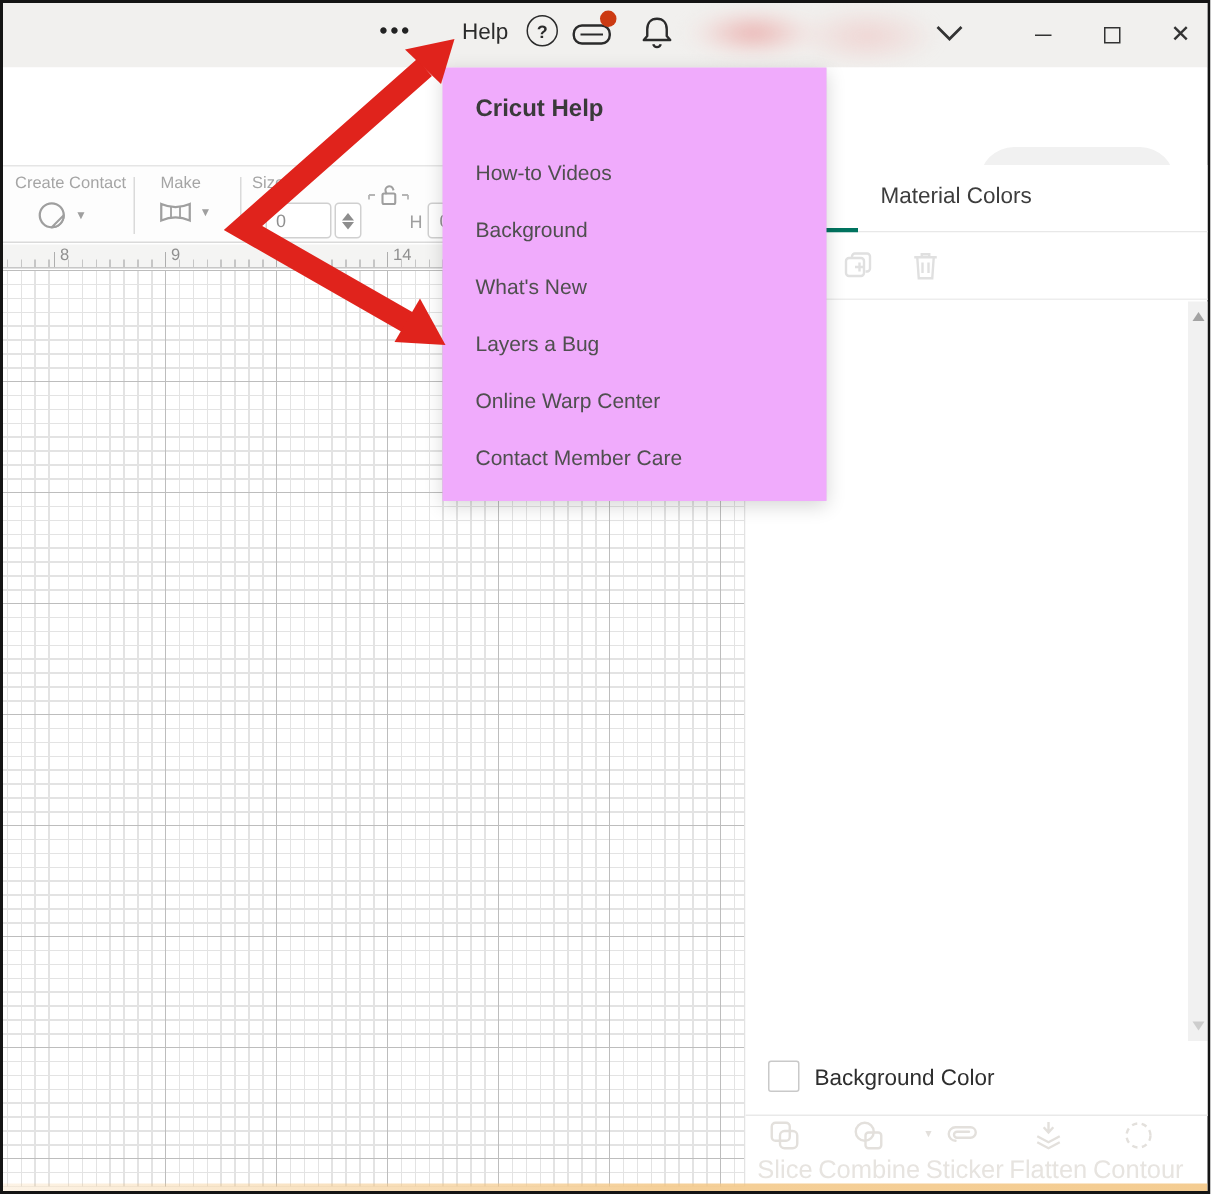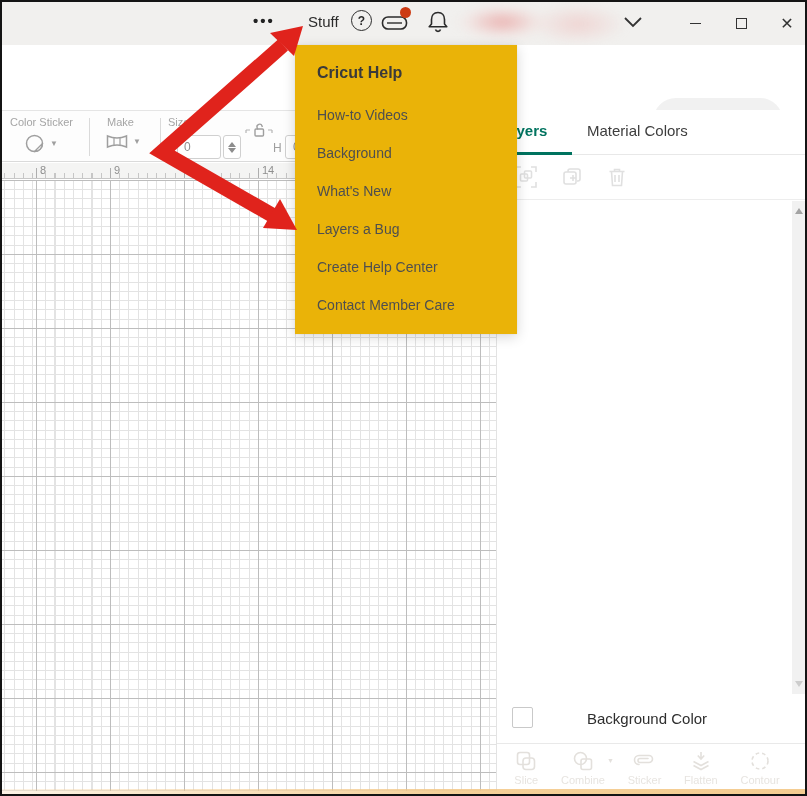--- a/index.html
+++ b/index.html
@@ -81,29 +81,29 @@
   .tab-material { position:absolute; left:90px; top:12px; font-size:15px; color:#3d3d3d; cursor:pointer; }
   .layer-icons { position:absolute; left:495px; top:153px; width:312px; height:45px; background:#fff; border-bottom:1px solid #ededed;
                  display:flex; align-items:center; gap:24px; padding-left:18px; color:#e2e2e2; }
   .layer-icons .lic { cursor:pointer; display:flex; }
   .layers-content { position:absolute; left:495px; top:199px; width:295px; height:493px; background:#fff; }
   .scrollbar { position:absolute; left:790px; top:199px; width:15px; height:493px; background:#f1f1f1; }
   .sb-up { position:absolute; top:7px; left:3px; border-left:4.5px solid transparent; border-right:4.5px solid transparent; border-bottom:6px solid #a3a3a3; }
   .sb-dn { position:absolute; bottom:7px; left:3px; border-left:4.5px solid transparent; border-right:4.5px solid transparent; border-top:6px solid #cdcdcd; }
   .bgcolor-row { position:absolute; left:495px; top:692px; width:312px; height:50px; background:#fff; border-bottom:1px solid #e9e9e9; }
   .bg-checkbox { position:absolute; left:15px; top:13px; width:21px; height:21px; border:1.5px solid #c9c9c9; border-radius:2px; background:#fff; cursor:pointer; }
-  .bg-label { position:absolute; left:46px; top:16px; font-size:15px; color:#2e2e2e;margin-left:44px; }
+  .bg-label { position:absolute; left:46px; top:16px; font-size:15px; color:#2e2e2e; }
   .bottom-toolbar { position:absolute; left:495px; top:742px; width:300px; height:47px; background:#fff;
                     display:flex; justify-content:space-around; align-items:center; padding:0 6px; }
   .b-action { display:flex; flex-direction:column; align-items:center; gap:2px; color:#e3e0dc; cursor:pointer; position:relative; }
-  .b-action .b-lbl { font-size:11px; color:#e7e4e0; }
+  .b-action .b-lbl { font-size:17px; color:#e7e4e0; }
   .combine-caret { position:absolute; right:-9px; top:7px; font-size:7px; color:#e3e0dc; }
 
   
-  .dropdown { position:absolute; left:293px; top:43px; width:222px; height:289px; background:#eab308; z-index:50;
+  .dropdown { position:absolute; left:293px; top:43px; width:256px; height:289px; background:#f0abfc; z-index:50;
               box-shadow:0 3px 12px rgba(0,0,0,.16), 0 0 1px rgba(0,0,0,.1);text-decoration:underline; }
   .dd-title { position:absolute; left:22px; top:19px; font-size:16px; font-weight:bold; color:#3a3a3a; }
   .dd-item { position:absolute; left:22px; font-size:14px; color:#4f4f4f; cursor:pointer; }
   .dd-i0 { top:62px; } .dd-i1 { top:100px; } .dd-i2 { top:138px; } .dd-i3 { top:176px; } .dd-i4 { top:214px; } .dd-i5 { top:252px; }
 
   
   .arrows { position:absolute; left:0; top:0; width:807px; height:796px; z-index:100; pointer-events:none; }
 
   
   .bottom-strip { position:absolute; left:0; bottom:0; width:100%; height:5px; z-index:60;
@@ -111,21 +111,21 @@
 
   svg { display:block; }
 </style>
 </head>
 <body>
 
 <div class="window">
 
   <div class="titlebar">
     <div class="ellipsis">•••</div>
-    <div class="help-label">Stuff</div>
+    <div class="help-label">Help</div>
     <div class="q-circle">?</div>
     <div class="machine-ic">
       <svg width="27" height="22" viewBox="0 0 27 22">
           <rect x="1.5" y="5" width="24" height="12" rx="5.5" fill="none" stroke="#2b2b2b" stroke-width="1.6"></rect>
           <path d="M6 11 h15" stroke="#2b2b2b" stroke-width="1.4"></path>
         </svg>
     </div>
     <div class="notif-dot"></div>
     <div class="bell-ic">
       <svg width="24" height="26" viewBox="0 0 24 26">
@@ -156,21 +156,21 @@
       <svg width="22" height="18" viewBox="0 0 22 18">
           <rect x="1.5" y="2.5" width="19" height="13.5" rx="1.5" fill="none" stroke="#222" stroke-width="1.7"></rect>
           <polyline points="2.5,4 11,10.5 19.5,4" fill="none" stroke="#222" stroke-width="1.7" stroke-linejoin="round"></polyline>
         </svg>
       <span>My Stuff</span>
     </div>
     <button class="make-btn">Make</button>
   </div>
 
   <div class="edit-toolbar">
-    <span class="tb-label lbl-sticker">Color Sticker</span>
+    <span class="tb-label lbl-sticker">Create Contact</span>
     <div class="icon-drop grp-sticker">
       <svg width="21" height="21" viewBox="0 0 21 21">
           <circle cx="10.5" cy="10.5" r="8" fill="none" stroke="#9f9f9f" stroke-width="1.5"></circle>
           <path d="M10.5 18.5 A8 8 0 0 0 18.5 10.5 L10.5 18.5 Z" fill="#fdfdfd" stroke="#9f9f9f" stroke-width="1.3" stroke-linejoin="round"></path>
         </svg>
       <span class="caret">▼</span>
     </div>
     <div class="tb-sep sep1"></div>
     <span class="tb-label lbl-warp">Make</span>
     <div class="icon-drop grp-warp">
@@ -286,21 +286,21 @@
       <span class="b-lbl">Contour</span>
     </div>
   </div>
 
   <div class="dropdown">
     <div class="dd-title">Cricut Help</div>
     <div class="dd-item dd-i0">How-to Videos</div>
     <div class="dd-item dd-i1">Background</div>
     <div class="dd-item dd-i2">What's New</div>
     <div class="dd-item dd-i3">Layers a Bug</div>
-    <div class="dd-item dd-i4">Create Help Center</div>
+    <div class="dd-item dd-i4">Online Warp Center</div>
     <div class="dd-item dd-i5">Contact Member Care</div>
   </div>
 
   <svg class="arrows" viewBox="0 0 807 796">
     <polyline points="281,43 160,150 270,213" fill="none" stroke="#e0231c" stroke-width="15" stroke-linejoin="miter"></polyline>
     <polygon points="301,24 292,54 268,31" fill="#e0231c"></polygon>
     <polygon points="295,228 261,226 278,197" fill="#e0231c"></polygon>
   </svg>
 
   <div class="bottom-strip"></div>

